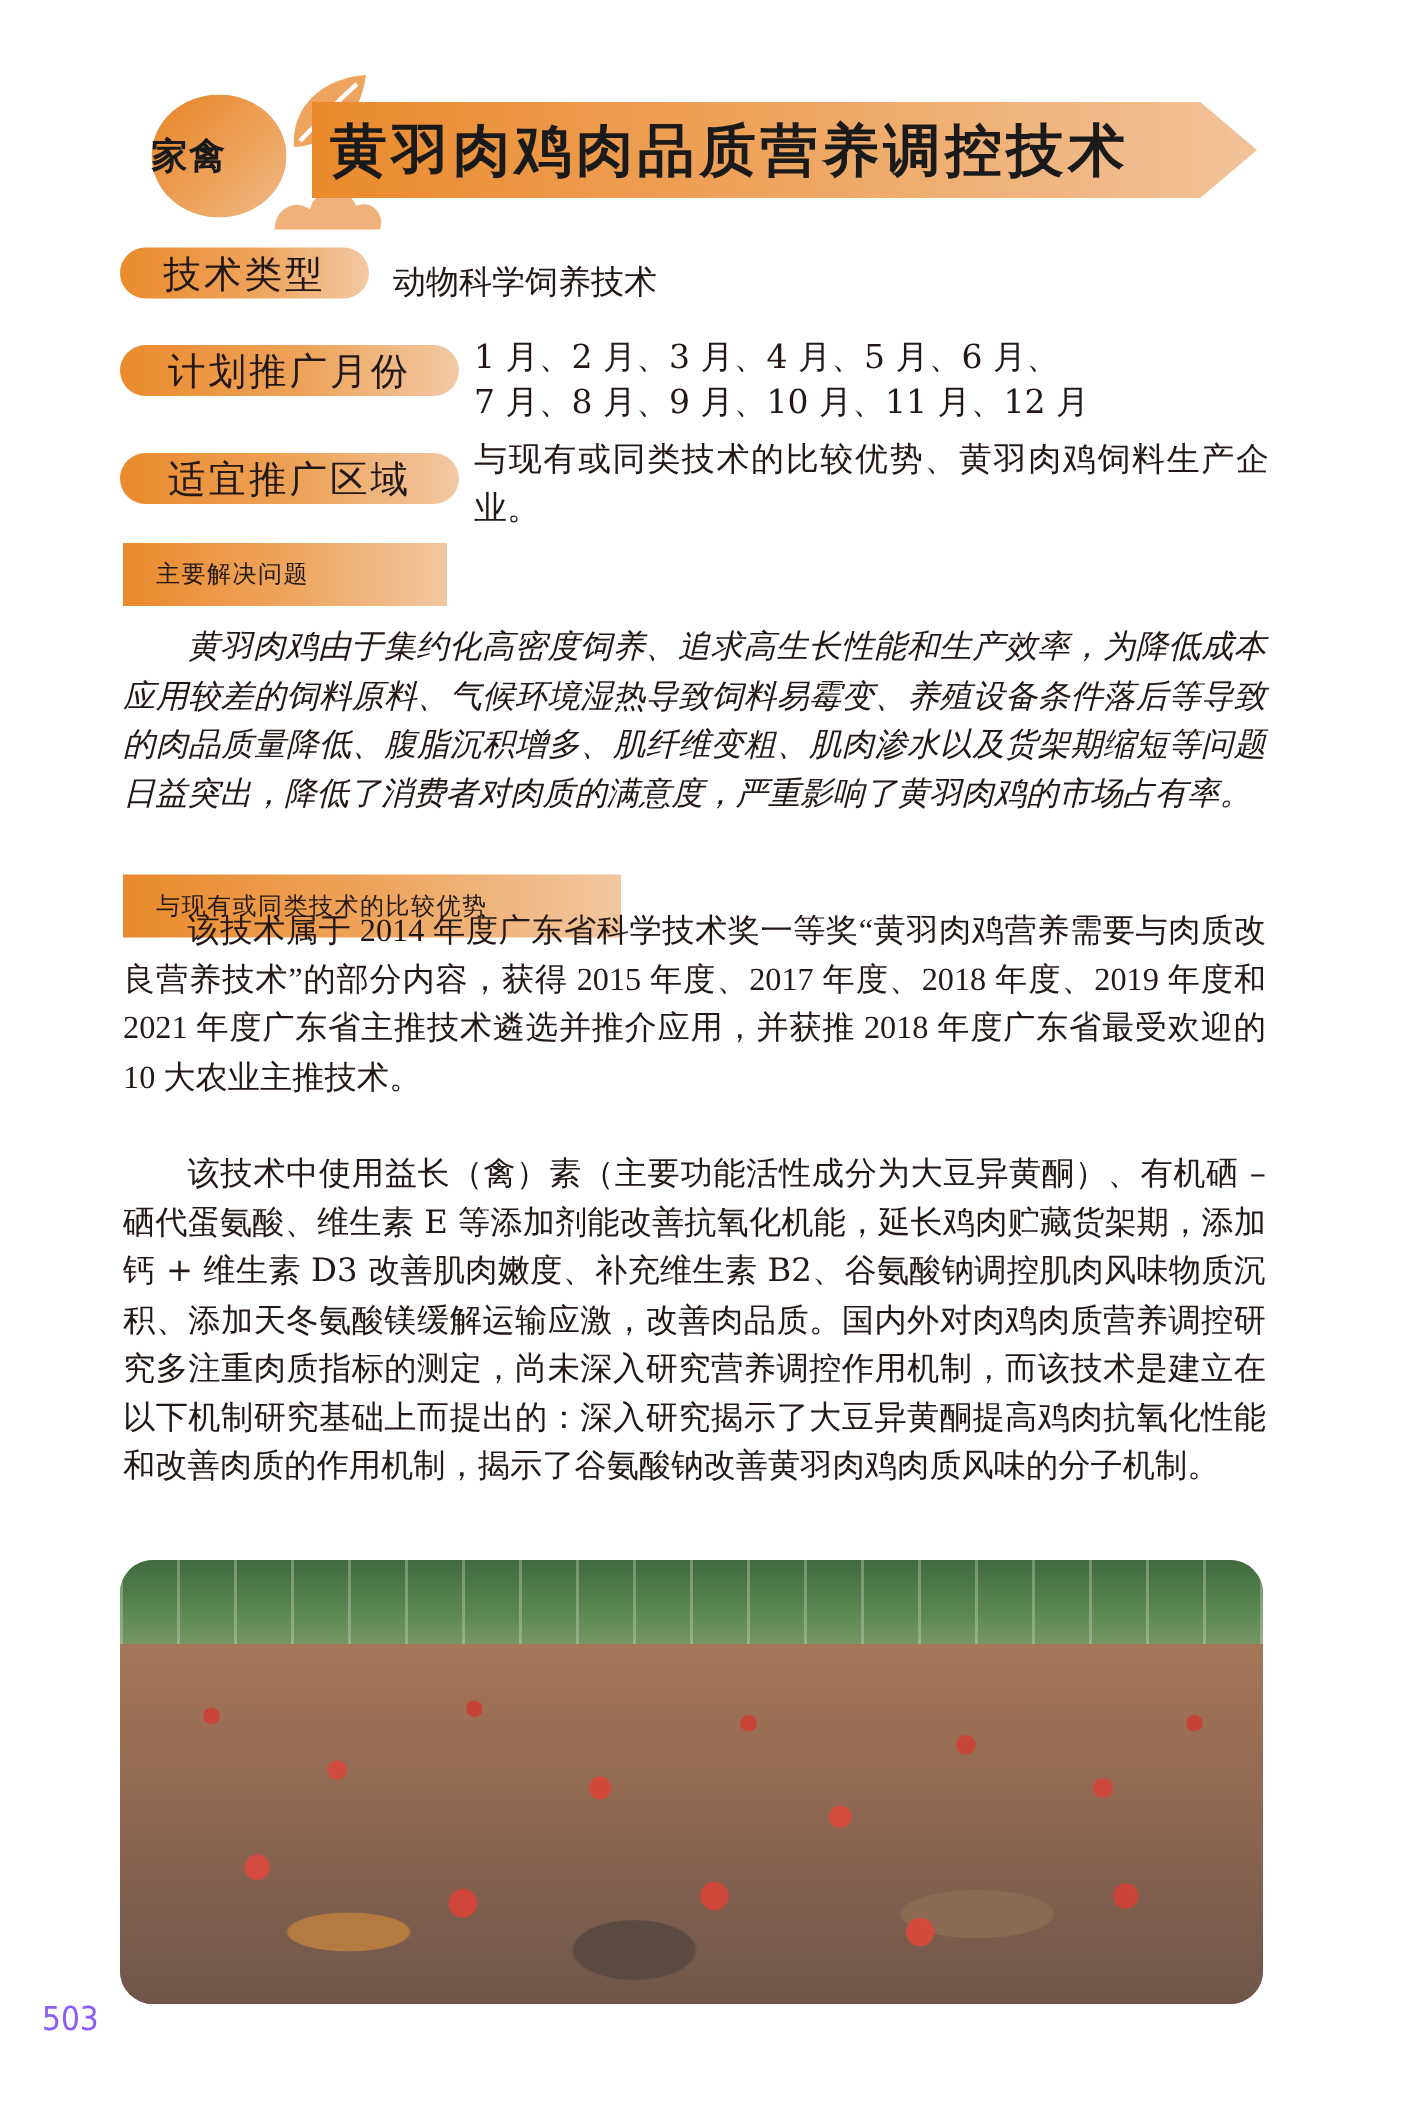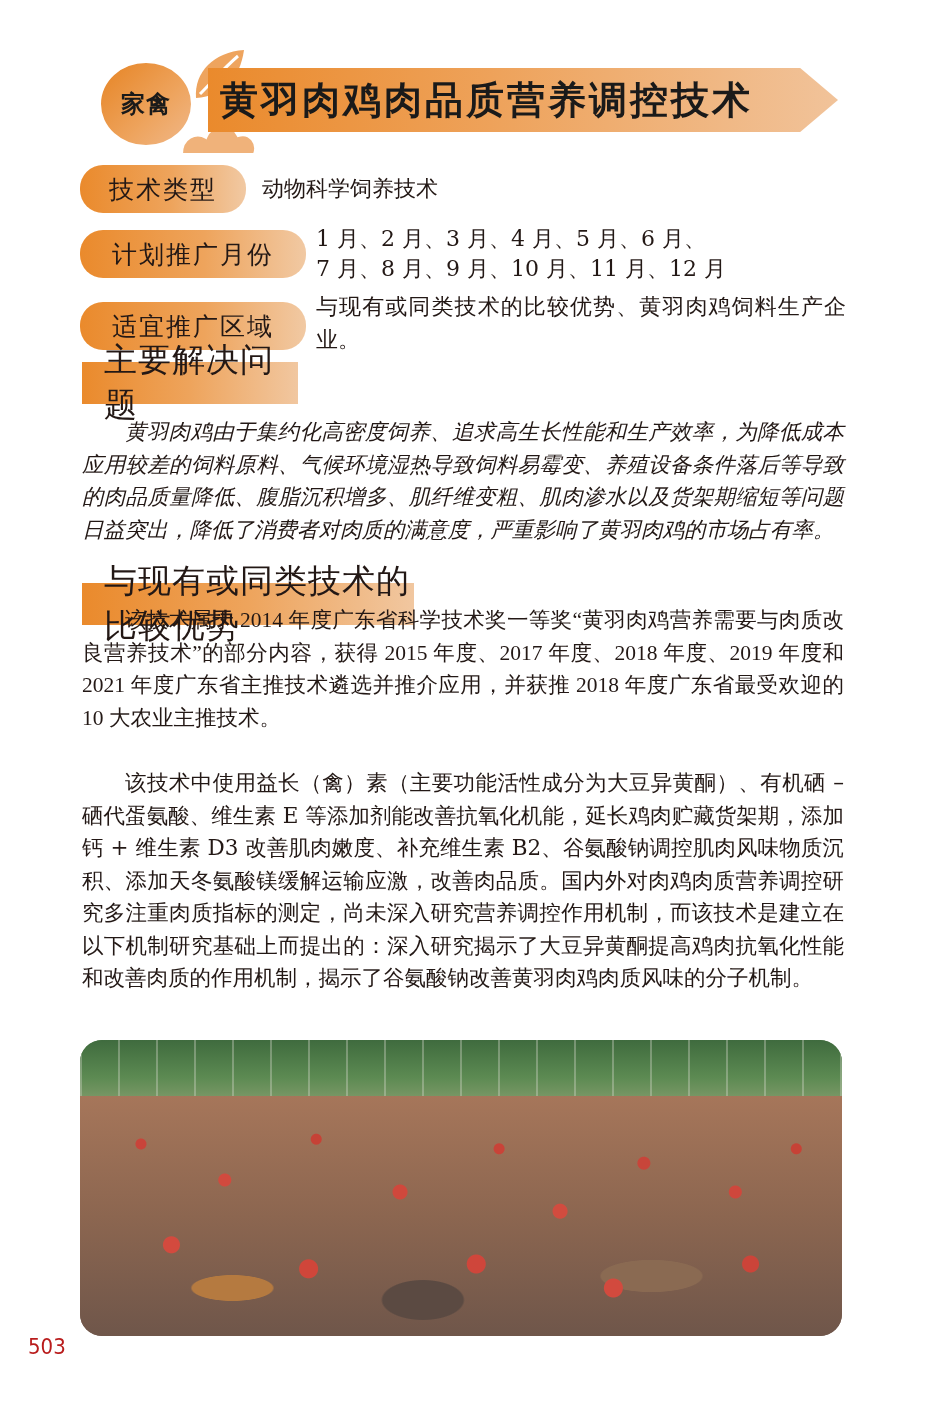--- a/index.html
+++ b/index.html
@@ -18,43 +18,43 @@
   }
   .banner-title {
     position: absolute; left: 130px; top: 20px; height: 64px; line-height: 64px;
     font-family: "DejaVu Sans", "Liberation Sans", sans-serif; font-weight: bold;
     font-size: 38px; letter-spacing: 3px; color: #1a1a1a; white-space: nowrap;
   }
   .circle-badge {
     position: absolute; left: 8px; top: 12px; width: 96px; height: 88px; border-radius: 50%;
     background: linear-gradient(135deg, #e68424 0%, #eea45e 60%, #f0b889 100%);
     border: 3px solid #ffffff; box-sizing: border-box;
-    display: flex; align-items: center; justify-content: center;
+    display: flex; align-items: center; justify-content: flex-start;
   }
   .circle-label {
     font-family: "DejaVu Sans", "Liberation Sans", sans-serif; font-weight: bold;
     font-size: 24px; color: #1a1a1a; letter-spacing: 1px;
   }
 
   .pill {
-    position: absolute; left: 80px; height: 48px; border-radius: 23px;
+    position: absolute; left: 80px; height: 34px; border-radius: 23px;
     background: linear-gradient(90deg, #ea8a2c 0%, #eea45c 55%, #f1c9a3 100%);
     display: flex; align-items: center; justify-content: center;
     font-family: "DejaVu Sans", "Liberation Sans", sans-serif; font-size: 25px;
     color: #231815; letter-spacing: 2px; box-sizing: border-box;
   }
   .pill-value {
     position: absolute; font-size: 22px; line-height: 33px; color: #231815;
   }
 
   .section-bar {
     position: absolute; left: 82px; height: 42px;
     background: linear-gradient(90deg, #ea8a2c 0%, #eea45c 50%, #f1c7a0 100%);
     display: flex; align-items: center; padding-left: 22px; box-sizing: border-box;
-    font-family: "DejaVu Sans", "Liberation Sans", sans-serif; font-size: 33px;
+    font-family: "DejaVu Sans", "Liberation Sans", sans-serif; font-size: 16px;
     color: #231815; letter-spacing: 1px;
   }
   .para {
     position: absolute; left: 82px; width: 762px;
     font-size: 21.5px; line-height: 32.5px; color: #231815;
     text-indent: 2em; text-align: justify; margin: 0;
   }
 
   .photo {
     position: absolute; left: 80px; top: 1040px; width: 762px; height: 296px;
@@ -86,21 +86,21 @@
       radial-gradient(circle at 88% 70%, #cc4439 0 8px, transparent 9px),
       radial-gradient(ellipse at 20% 80%, #b57a40 0 40px, transparent 42px),
       radial-gradient(ellipse at 45% 85%, #5b4a42 0 40px, transparent 42px),
       radial-gradient(ellipse at 75% 75%, #8a6a52 0 50px, transparent 52px),
       linear-gradient(180deg, #a6765a 0%, #8c6650 50%, #6f564a 100%);
   }
 
   .page-number {
     position: absolute; left: 28px; top: 1334px;
     font-family: "DejaVu Sans Condensed", "DejaVu Sans", "Liberation Sans", sans-serif;
-    font-size: 22px; color: #b91c1c;
+    font-size: 22px; color: #8b5cf6;
   }
 </style>
 </head>
 <body>
 
 <div class="title-banner">
   <svg class="leaf" viewBox="0 0 56 52">
     <path d="M6 50 C 4 24, 24 4, 54 2 C 50 30, 34 48, 6 50 Z" fill="#eea45e"></path>
     <path d="M10 46 C 22 34, 34 20, 48 8" stroke="#ffffff" stroke-width="3" fill="none"></path>
   </svg>

